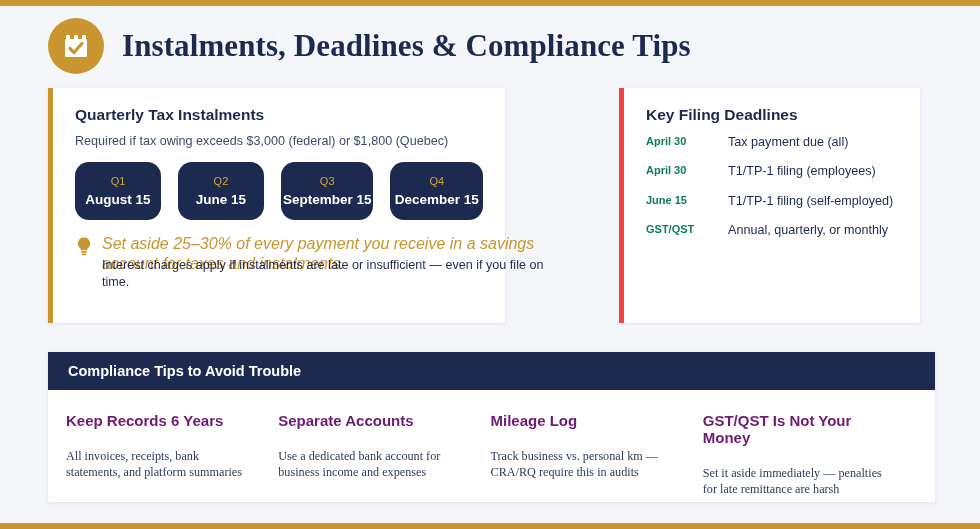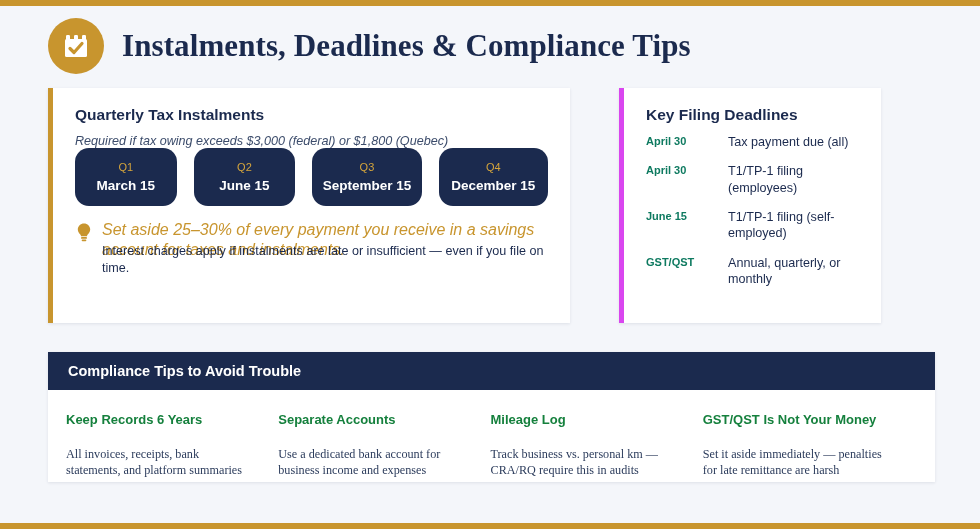--- a/index.html
+++ b/index.html
@@ -56,36 +56,35 @@
   
   .card {
     position: absolute;
     background: #ffffff;
     box-shadow: 0 1px 3px rgba(25,40,70,0.10);
   }
 
   
   .panel-left {
     left: 48px; top: 88px;
-    width: 522px; height: 235px;
+    width: 457px; height: 235px;
     border-left: 5px solid #c8952e;
     box-sizing: border-box;
   }
   .panel-left-inner { padding: 18px 22px 0 22px; }
   .panel-heading {
     font-size: 15.5px;
     font-weight: bold;
     color: #1b2a4e;
     margin: 0 0 10px 0;
   }
   .panel-sub {
     font-size: 12.6px;
-    font-style: italic;
     color: #3c4c6b;
-    margin: 0 0 0 0;
+    margin: 0 0 14px 0;
   }
 
   .quarter-row {
     display: flex;
     gap: 17px;
   }
   .quarter-card {
     width: 105px;
     height: 58px;
     background: #1b2a4e;
@@ -130,22 +129,22 @@
     font-size: 12.6px;
     color: #1b2a4e;
     line-height: 1.33;
     margin: -16px 0 0 0;
     width: 452px;
   }
 
   
   .panel-right {
     left: 619px; top: 88px;
-    width: 262px; height: 235px;
-    border-left: 5px solid #d946ef;
+    width: 301px; height: 235px;
+    border-left: 5px solid #ef4444;
     box-sizing: border-box;
   }
   .panel-right-inner { padding: 18px 20px 0 22px; }
   .deadline-row {
     display: flex;
     align-items: flex-start;
     margin-bottom: 13px;
   }
   .deadline-when {
     flex: 0 0 82px;
@@ -157,21 +156,21 @@
   .deadline-what {
     flex: 1 1 auto;
     font-size: 12.6px;
     color: #1b2a4e;
     line-height: 1.3;
   }
 
   
   .panel-bottom {
     left: 48px; top: 352px;
-    width: 887px; height: 130px;
+    width: 887px; height: 150px;
   }
   .bottom-bar {
     height: 38px;
     background: #1b2a4e;
     display: flex;
     align-items: center;
     padding-left: 20px;
     box-sizing: border-box;
   }
   .bottom-bar-title {
@@ -183,23 +182,23 @@
     display: flex;
     padding: 22px 20px 0 18px;
     box-sizing: border-box;
   }
   .tip-col {
     flex: 1 1 0;
     padding-right: 24px;
     box-sizing: border-box;
   }
   .tip-title {
-    font-size: 13px;
-    font-weight: bold;
-    color: #15803d;
+    font-size: 15px;
+    font-weight: bold;
+    color: #701a75;
     margin: 0 0 19px 0;
   }
   .tip-body {
     font-size: 12.2px;
     color: #2c3c5c;
     line-height: 1.33;
     margin: 0;
     font-family: Liberation Serif, serif;
   }
 </style>
@@ -222,21 +221,21 @@
 </div>
 
 <div class="card panel-left">
   <div class="panel-left-inner">
     <div class="panel-heading">Quarterly Tax Instalments</div>
     <div class="panel-sub">Required if tax owing exceeds $3,000 (federal) or $1,800 (Quebec)</div>
 
     <div class="quarter-row">
       <div class="quarter-card">
         <div class="quarter-q">Q1</div>
-        <div class="quarter-date">March 15</div>
+        <div class="quarter-date">August 15</div>
       </div>
       <div class="quarter-card">
         <div class="quarter-q">Q2</div>
         <div class="quarter-date">June 15</div>
       </div>
       <div class="quarter-card wide">
         <div class="quarter-q">Q3</div>
         <div class="quarter-date">September 15</div>
       </div>
       <div class="quarter-card wide">

